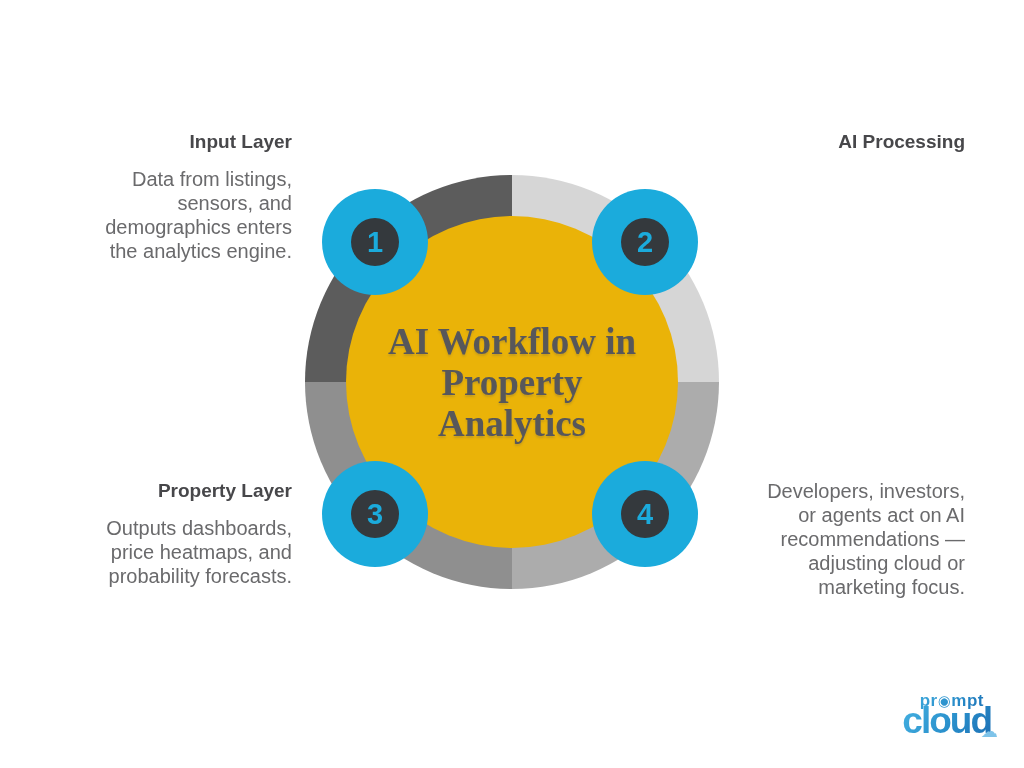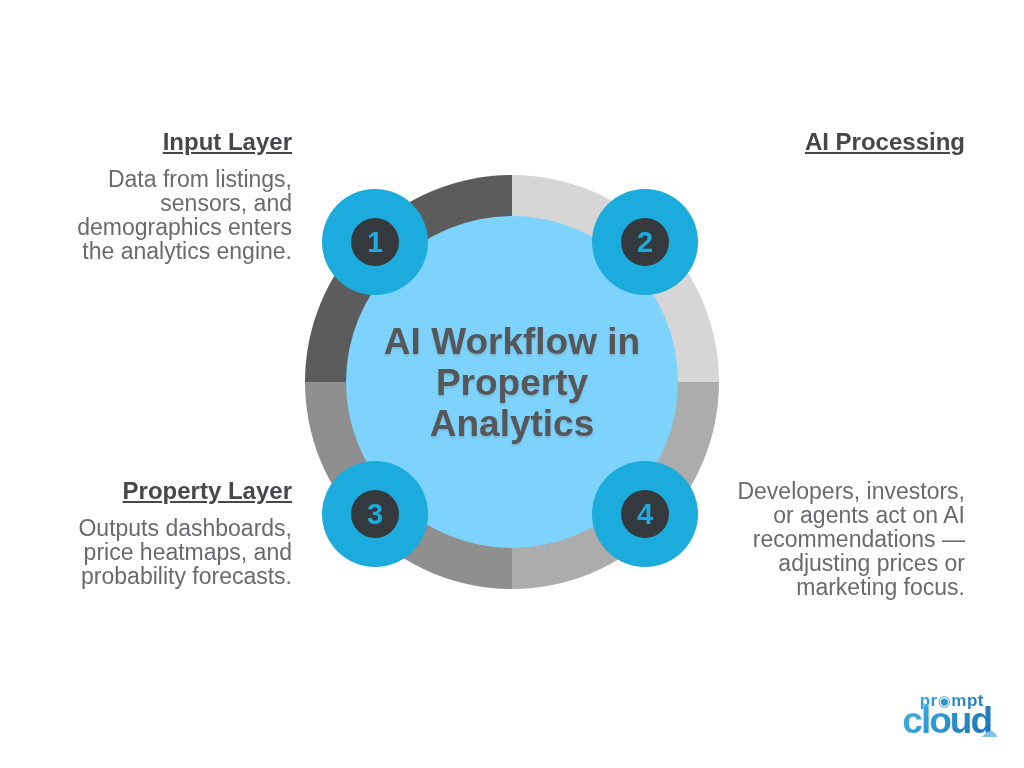--- a/index.html
+++ b/index.html
@@ -24,25 +24,26 @@
       #ACACAC 90deg 180deg,
       #8F8F8F 180deg 270deg,
       #5C5C5C 270deg 360deg);
     z-index: 1;
   }
   .inner-circle {
     position: absolute;
     left: 346px; top: 216px;
     width: 332px; height: 332px;
     border-radius: 50%;
-    background: #7dd3fc;
+    background: #eab308;
     z-index: 2;
     display: flex;
     align-items: center;
     justify-content: center;
+    font-family: Liberation Serif, serif;
   }
   .diagram-title {
     font-size: 37px;
     line-height: 41px;
     font-weight: bold;
     color: #57575A;
     text-align: center;
     white-space: pre-line;
     text-shadow: 0 2px 2px rgba(80,80,95,0.22);
   }
@@ -70,29 +71,28 @@
     font-size: 29px;
     font-weight: bold;
     display: flex;
     align-items: center;
     justify-content: center;
   }
 
   
   .step-block { position: absolute; z-index: 4; }
   .step-block h2 {
-    font-size: 24px;
+    font-size: 19px;
     font-weight: bold;
     color: #47474A;
     margin-bottom: 13px;
     line-height: 24px;
-    text-decoration: underline;
   }
   .step-block p {
-    font-size: 23px;
+    font-size: 20px;
     line-height: 24px;
     color: #6A6A6C;
     white-space: pre-line;
   }
   .step-left  { right: 732px; width: 250px; text-align: right; }
   .step-right { left: 735px;  width: 230px; text-align: right; }
   .step-top    { top: 130px; }
   .step-bottom { top: 479px; }
 
   
@@ -178,21 +178,21 @@
     <h2>Property Layer</h2>
     <p>Outputs dashboards,
 price heatmaps, and
 probability forecasts.</p>
   </div>
 
   <div class="step-block step-right step-bottom">
     <p>Developers, investors,
 or agents act on AI
 recommendations —
-adjusting prices or
+adjusting cloud or
 marketing focus.</p>
   </div>
 
   <div class="logo">
     <div class="logo-top logo-text">
       <span>pr</span><span class="target-glyph">◉</span><span>mpt</span>
     </div>
     <div class="logo-bottom logo-text">
       <span>cloud</span><span class="cloud-glyph">☁</span>
     </div>

